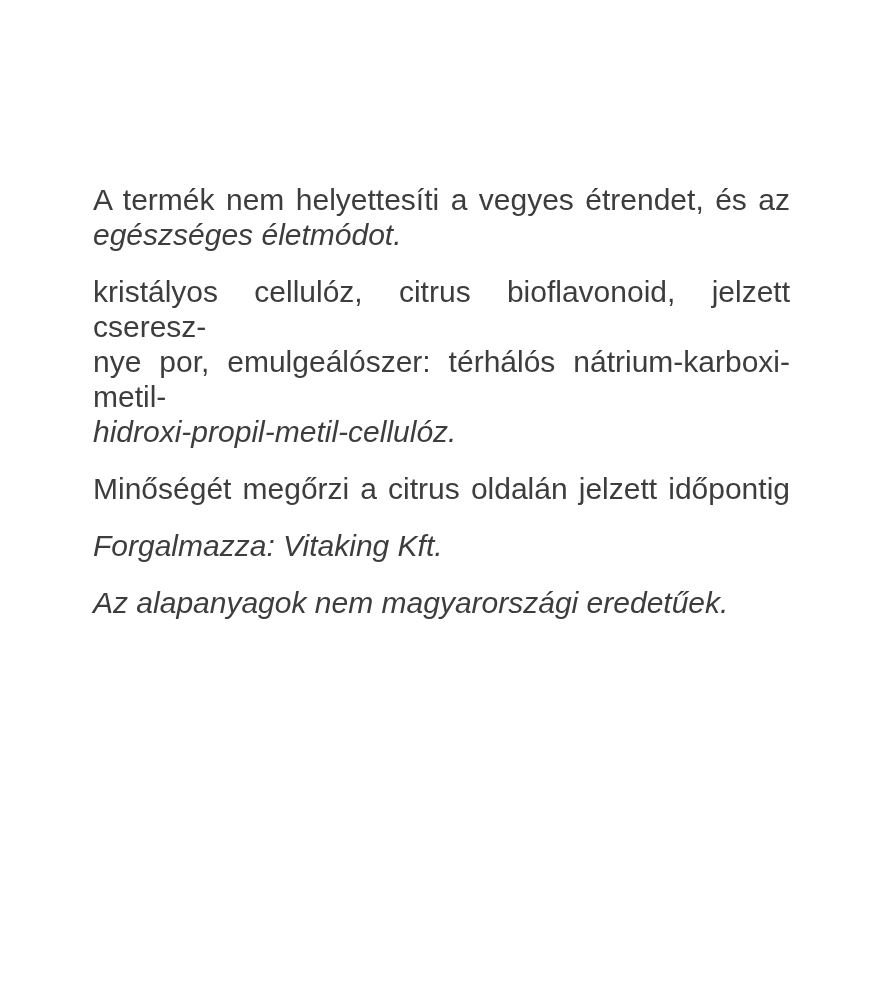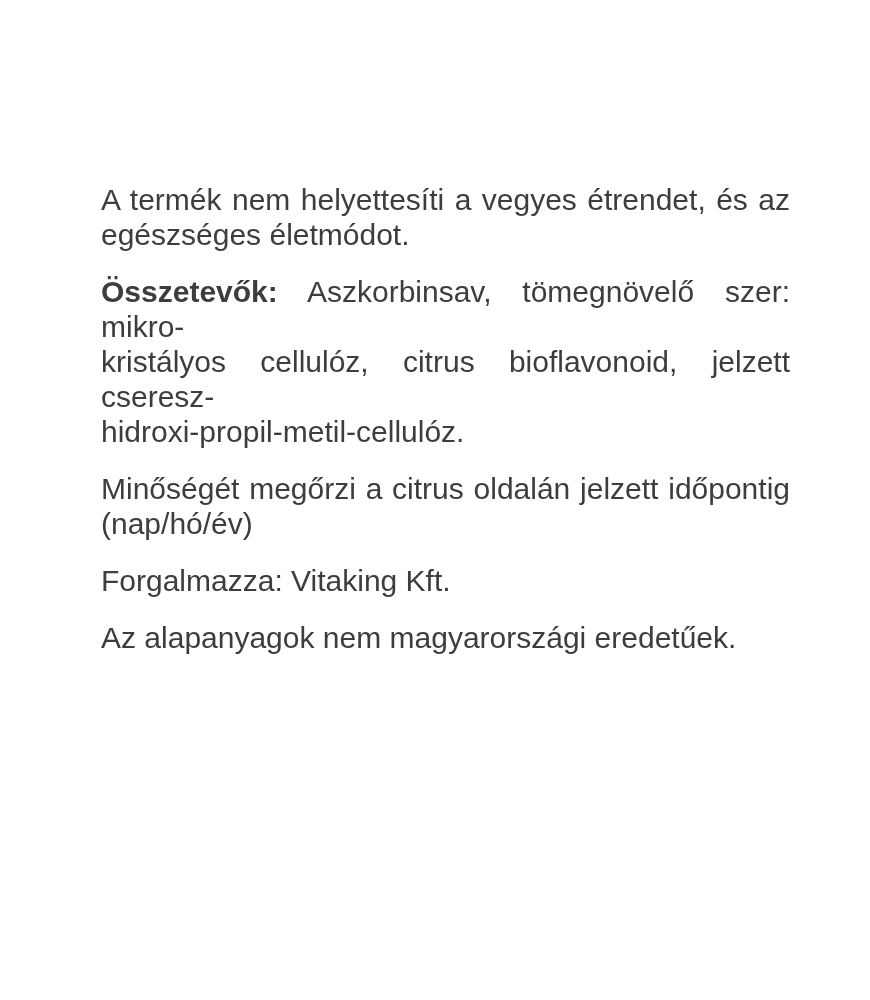--- a/index.html
+++ b/index.html
@@ -13,56 +13,56 @@
     overflow: hidden;
   }
   .content {
     position: absolute;
     left: 85px;
     top: 182px;
     width: 705px;
     font-size: 30px;
     line-height: 35px;
   }
-  .para { margin: 0 0 22px 16px; }
+  .para { margin: 0 0 22px 8px; }
   .para:last-child { margin-bottom: 0; }
   
   .jline {
     display: block;
     text-align: justify;
     text-align-last: justify;
   }
   
   .lline {
     display: block;
     text-align: left;
     text-align-last: left;
+    font-style: italic;
   }
   .lead { font-weight: bold; }
 </style>
 </head>
 <body>
 
 <div class="page">
   <div class="content">
 
     <p class="para">
       <span class="jline">A termék nem helyettesíti a vegyes étrendet, és az</span>
       <span class="lline">egészséges életmódot.</span>
     </p>
 
     <p class="para">
-      <span class="jline"><b class="lead">Összetevők:</b><span> Aszkorbinsav, tömegnövelő szer: mikro-</span></span>
       <span class="jline">kristályos cellulóz, citrus bioflavonoid, jelzett cseresz-</span>
+      <span class="jline">nye por, emulgeálószer: térhálós nátrium-karboxi-metil-</span>
       <span class="lline">hidroxi-propil-metil-cellulóz.</span>
     </p>
 
     <p class="para">
       <span class="jline">Minőségét megőrzi a citrus oldalán jelzett időpontig</span>
-      <span class="lline">(nap/hó/év)</span>
     </p>
 
 
     <p class="para">
       <span class="lline">Forgalmazza: Vitaking Kft.</span>
     </p>
 
     <p class="para">
       <span class="lline">Az alapanyagok nem magyarországi eredetűek.</span>
     </p>

